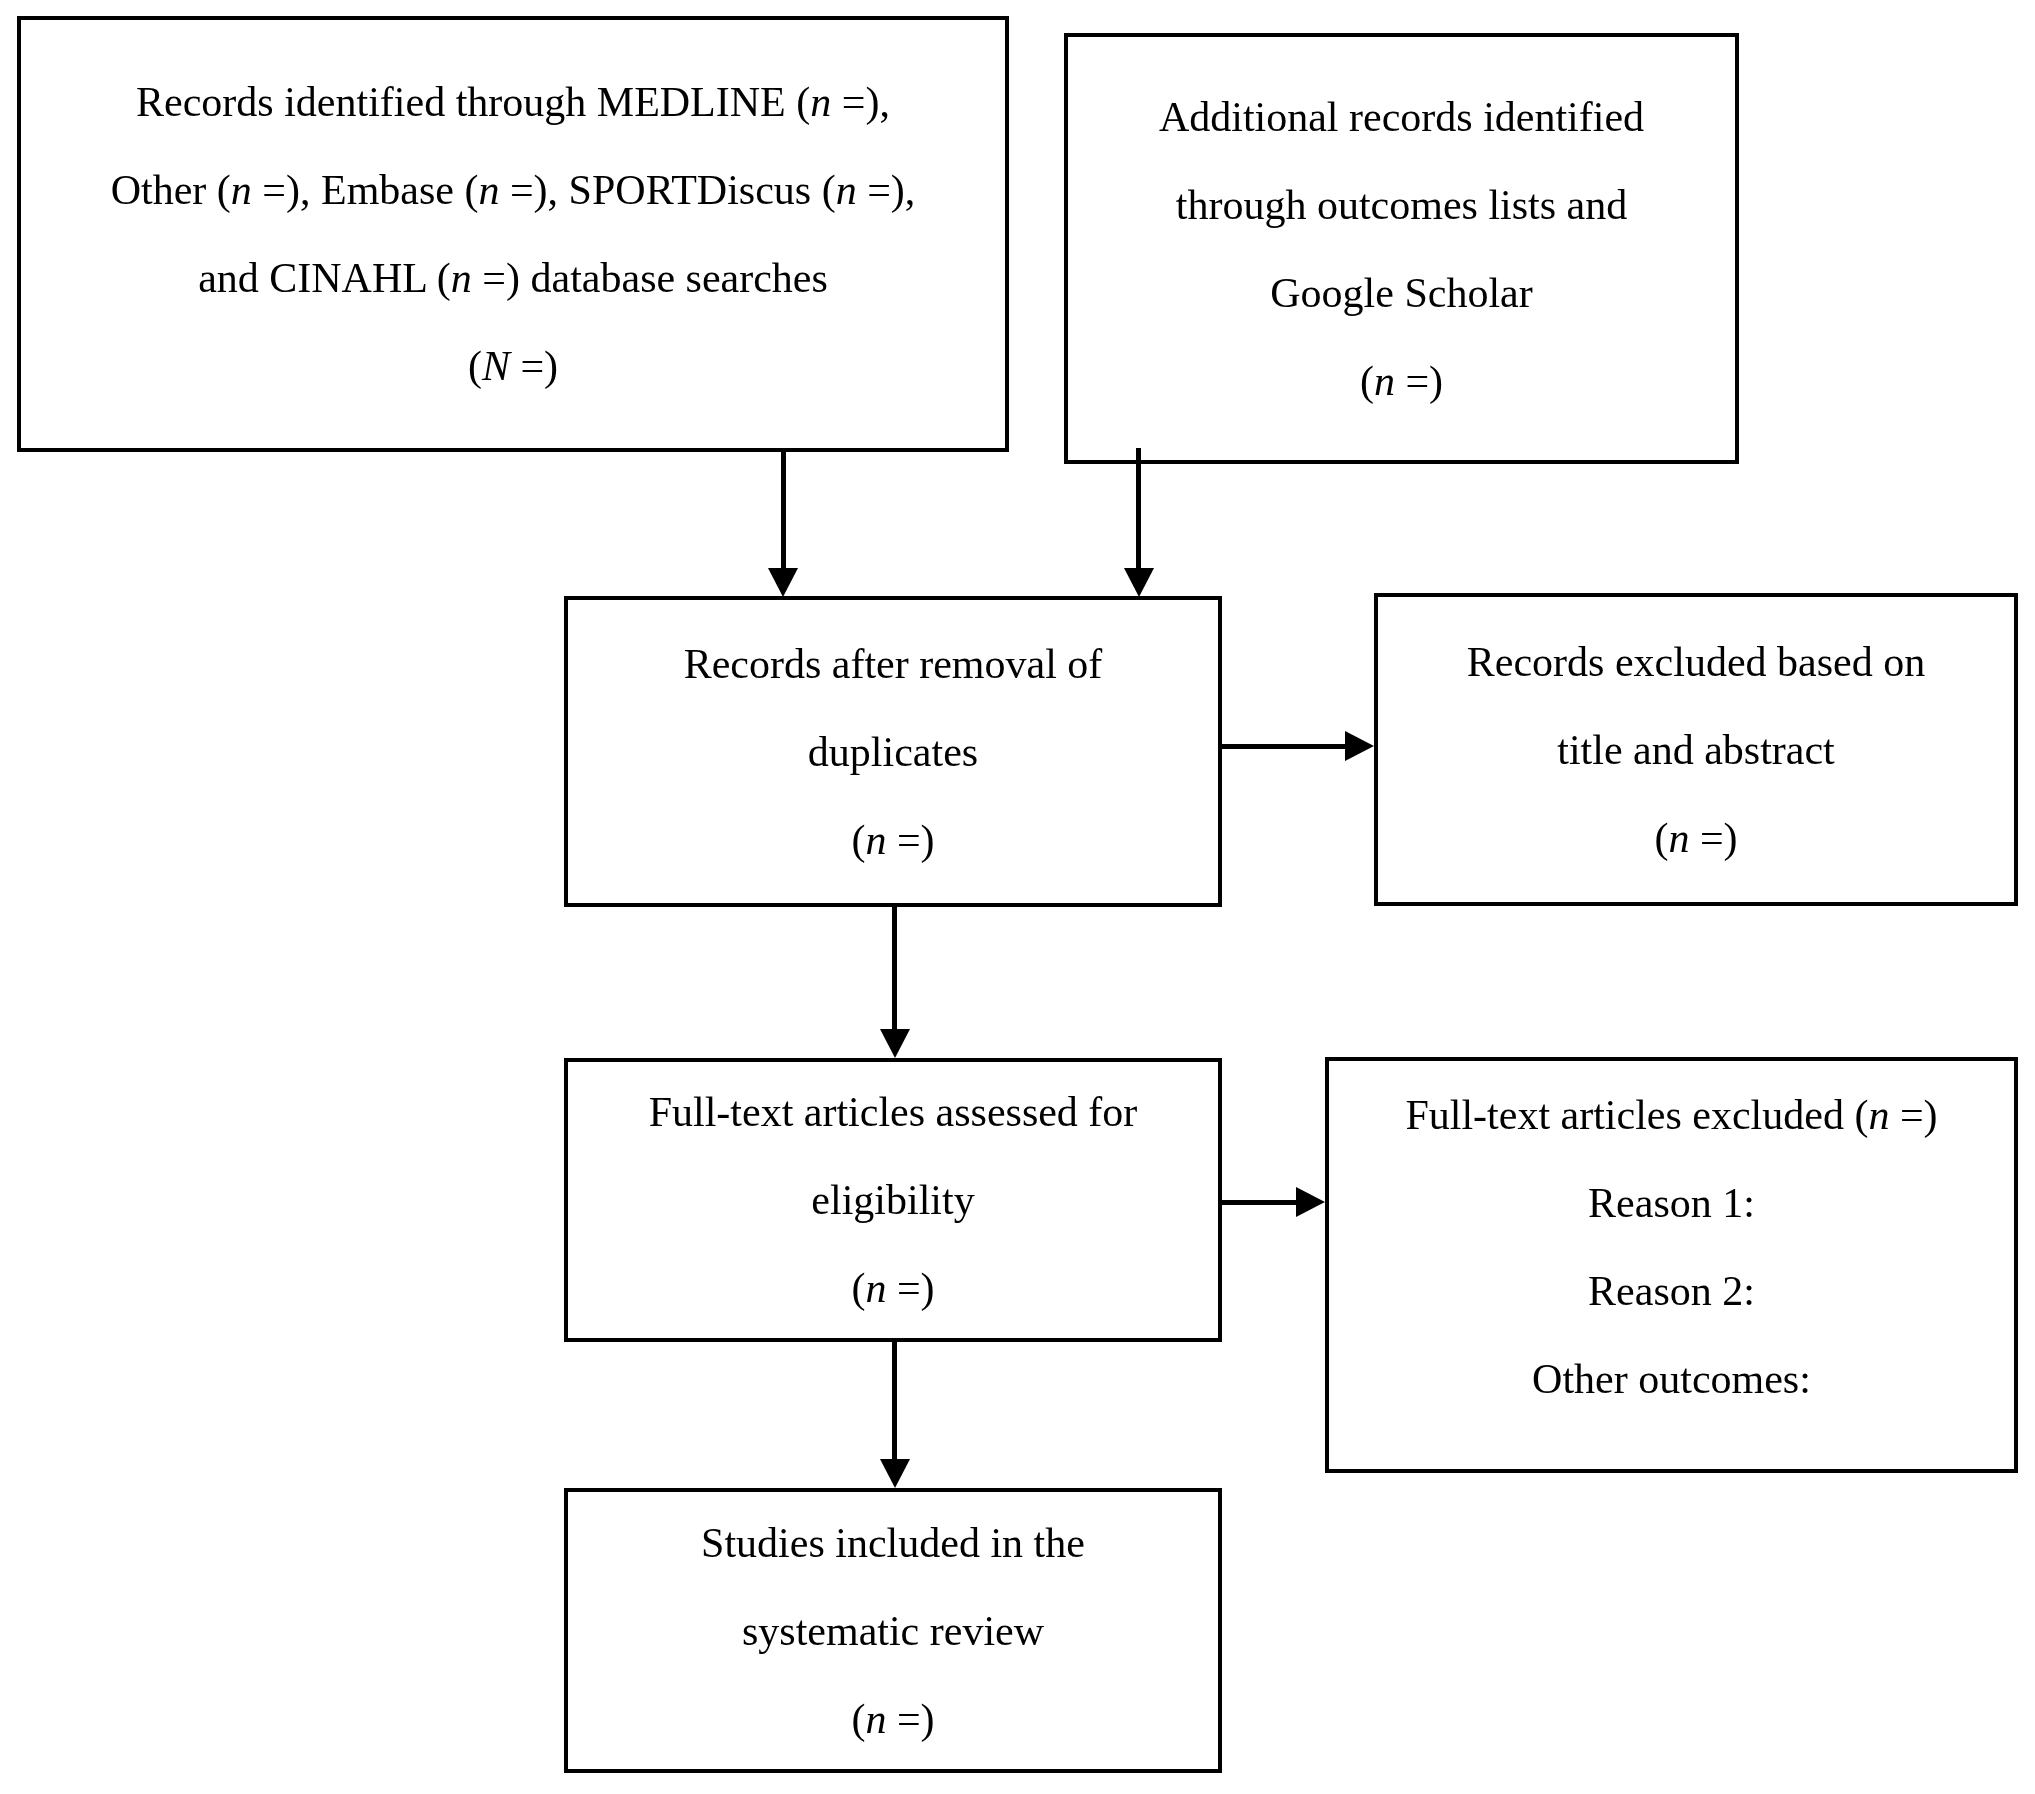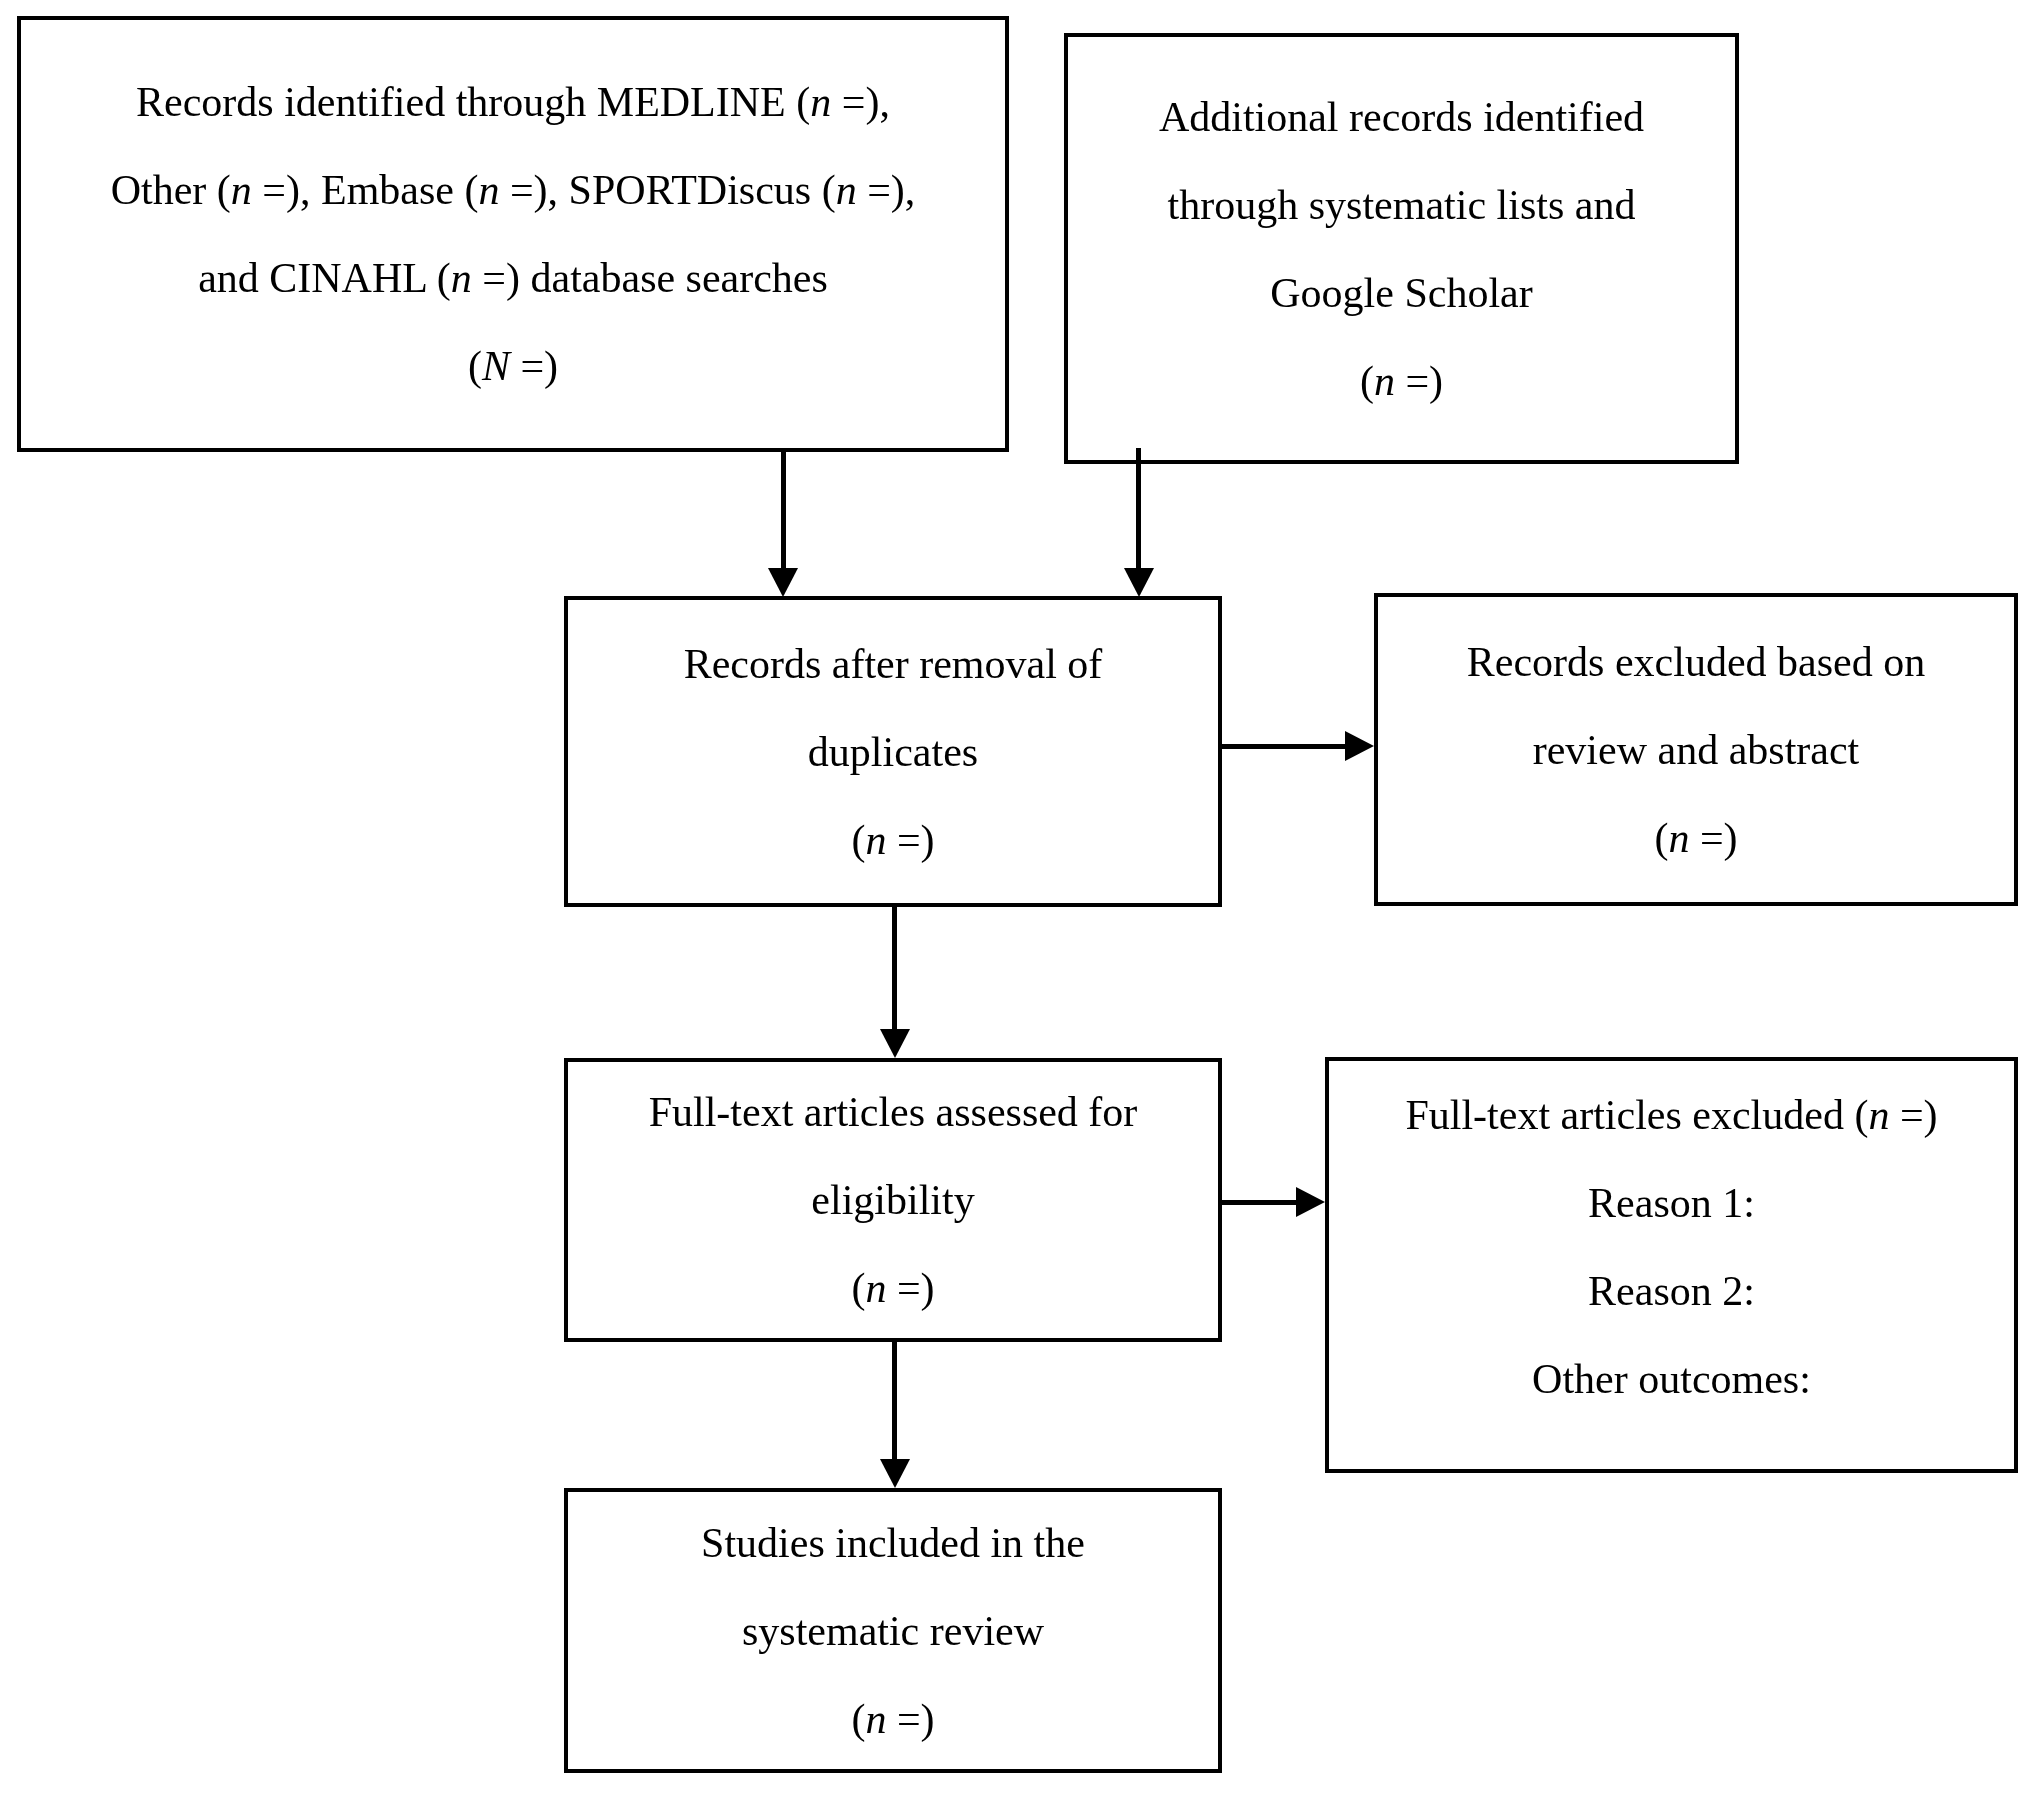--- a/index.html
+++ b/index.html
@@ -47,34 +47,34 @@
 
   <div class="box" id="box-records-identified">
       <div class="line"><span>Records identified through MEDLINE (</span><span class="it">n</span><span> =),</span></div>
       <div class="line"><span>Other (</span><span class="it">n</span><span> =), Embase (</span><span class="it">n</span><span> =), SPORTDiscus (</span><span class="it">n</span><span> =),</span></div>
       <div class="line"><span>and CINAHL (</span><span class="it">n</span><span> =) database searches</span></div>
       <div class="line"><span>(</span><span class="it">N</span><span> =)</span></div>
     </div>
 
   <div class="box" id="box-additional-records">
       <div class="line"><span>Additional records identified</span></div>
-      <div class="line"><span>through systematic lists and</span></div>
+      <div class="line"><span>through outcomes lists and</span></div>
       <div class="line"><span>Google Scholar</span></div>
       <div class="line"><span>(</span><span class="it">n</span><span> =)</span></div>
     </div>
 
   <div class="box" id="box-records-after-duplicates">
       <div class="line"><span>Records after removal of</span></div>
       <div class="line"><span>duplicates</span></div>
       <div class="line"><span>(</span><span class="it">n</span><span> =)</span></div>
     </div>
 
   <div class="box" id="box-records-excluded">
       <div class="line"><span>Records excluded based on</span></div>
-      <div class="line"><span>review and abstract</span></div>
+      <div class="line"><span>title and abstract</span></div>
       <div class="line"><span>(</span><span class="it">n</span><span> =)</span></div>
     </div>
 
   <div class="box" id="box-fulltext-assessed">
       <div class="line"><span>Full-text articles assessed for</span></div>
       <div class="line"><span>eligibility</span></div>
       <div class="line"><span>(</span><span class="it">n</span><span> =)</span></div>
     </div>
 
   <div class="box" id="box-fulltext-excluded">

